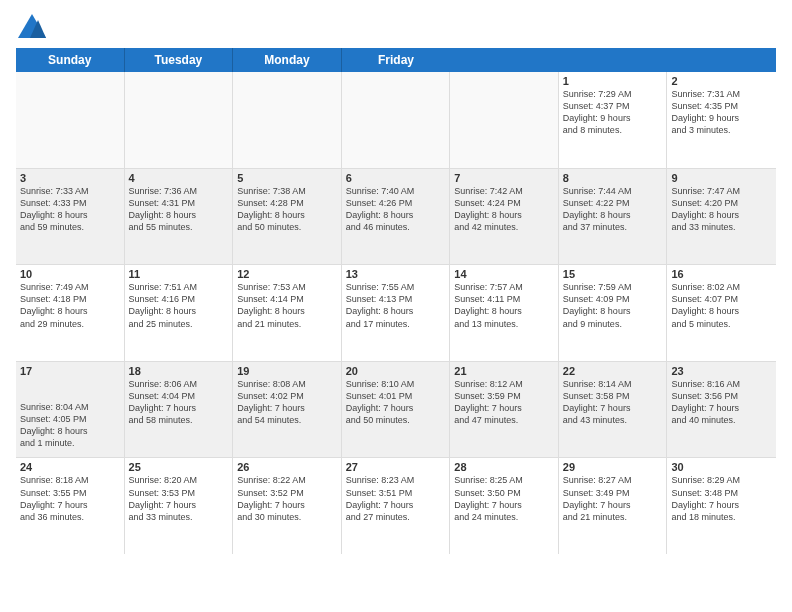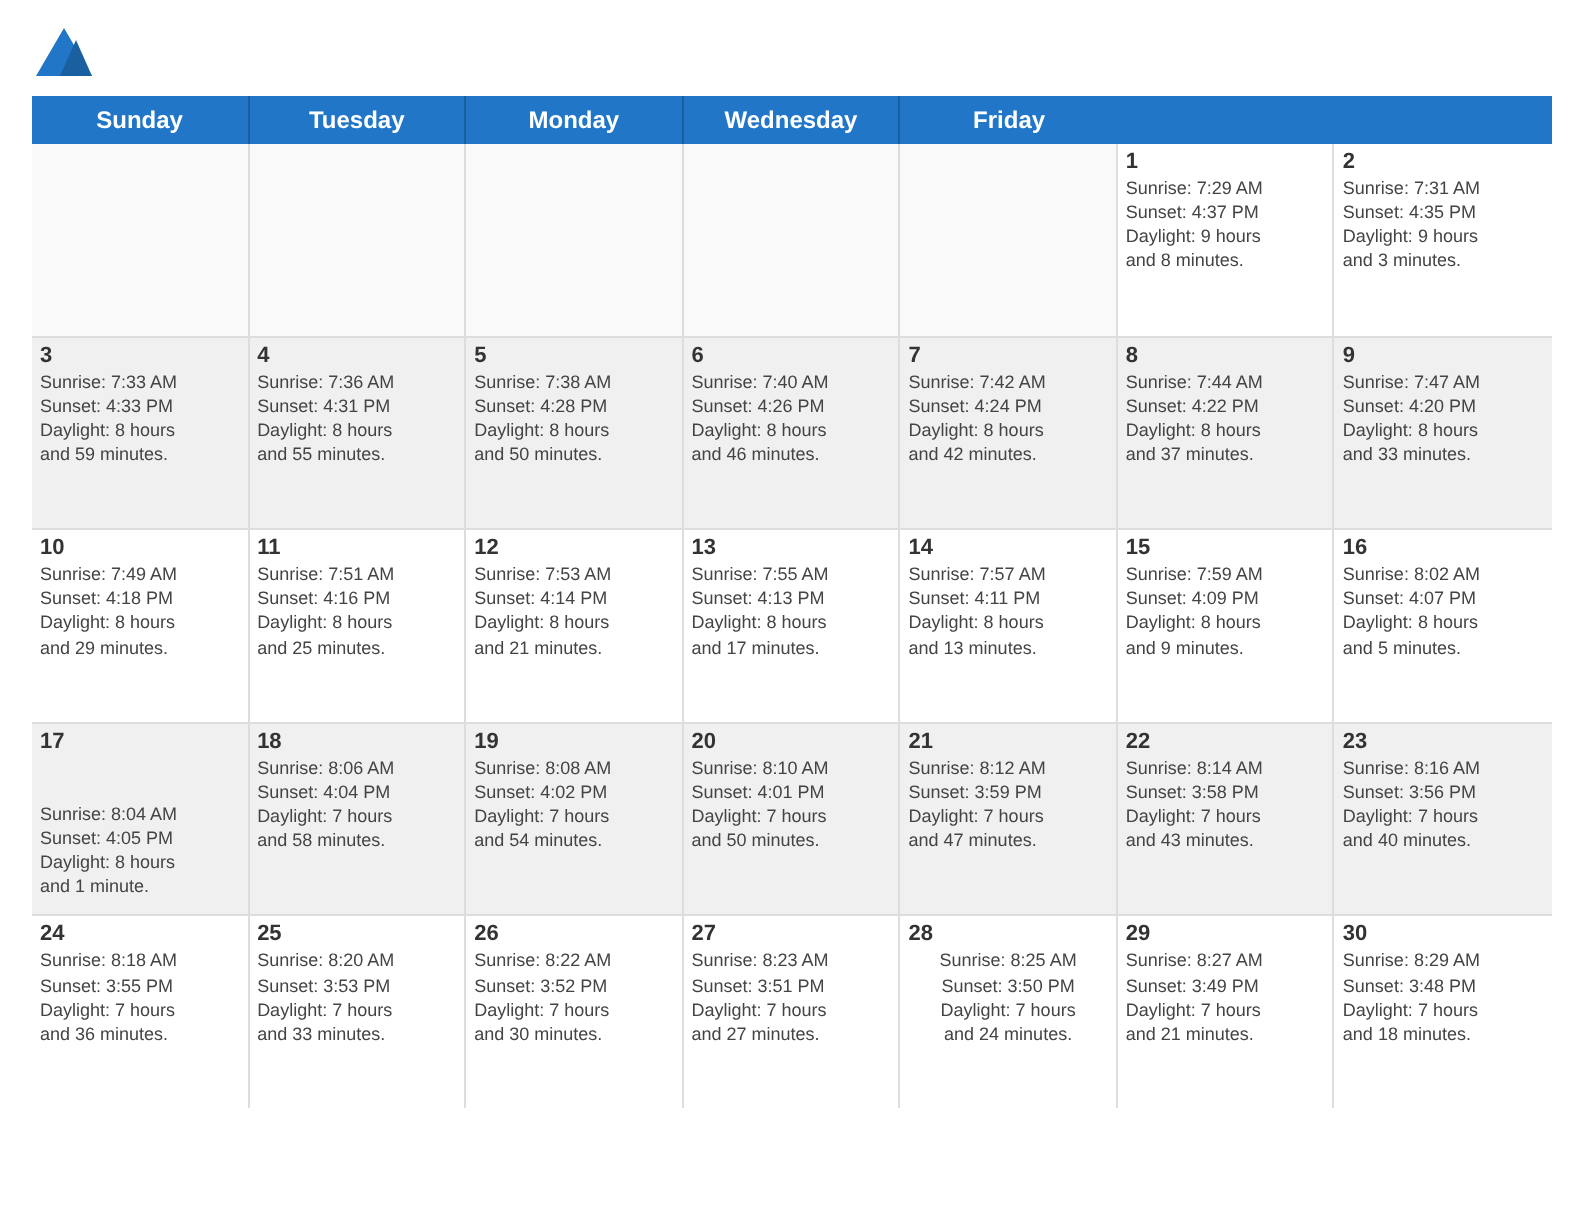--- a/index.html
+++ b/index.html
@@ -133,21 +133,20 @@
     <div class="title-area">
       <div class="month-title"></div>
       <div class="location"></div>
     </div>
   </div>
   <div class="calendar">
     <div class="cal-header-row">
     <div class="cal-header-cell">Sunday</div>
         <div class="cal-header-cell">Tuesday</div>
         <div class="cal-header-cell">Monday</div>
-        <div class="cal-header-cell">Wednesday</div>
         <div class="cal-header-cell">Friday</div>
       </div>
     <div class="cal-body">
     <div class="cal-row">
           <div class="cal-cell empty"></div>
           <div class="cal-cell empty"></div>
           <div class="cal-cell empty"></div>
           <div class="cal-cell empty"></div>
           <div class="cal-cell empty"></div>
           <div class="cal-cell">
@@ -342,21 +341,21 @@
           </div>
           <div class="cal-cell">
             <span class="day-num">27</span>
             <div class="day-info" style="white-space: pre-line;">Sunrise: 8:23 AM
 Sunset: 3:51 PM
 Daylight: 7 hours
 and 27 minutes.</div>
           </div>
           <div class="cal-cell">
             <span class="day-num">28</span>
-            <div class="day-info" style="white-space: pre-line; text-align: center;">Sunrise: 8:25 AM
+            <div class="day-info" style="white-space: pre-line;">Sunrise: 8:25 AM
 Sunset: 3:50 PM
 Daylight: 7 hours
 and 24 minutes.</div>
           </div>
           <div class="cal-cell">
             <span class="day-num">29</span>
             <div class="day-info" style="white-space: pre-line;">Sunrise: 8:27 AM
 Sunset: 3:49 PM
 Daylight: 7 hours
 and 21 minutes.</div>

